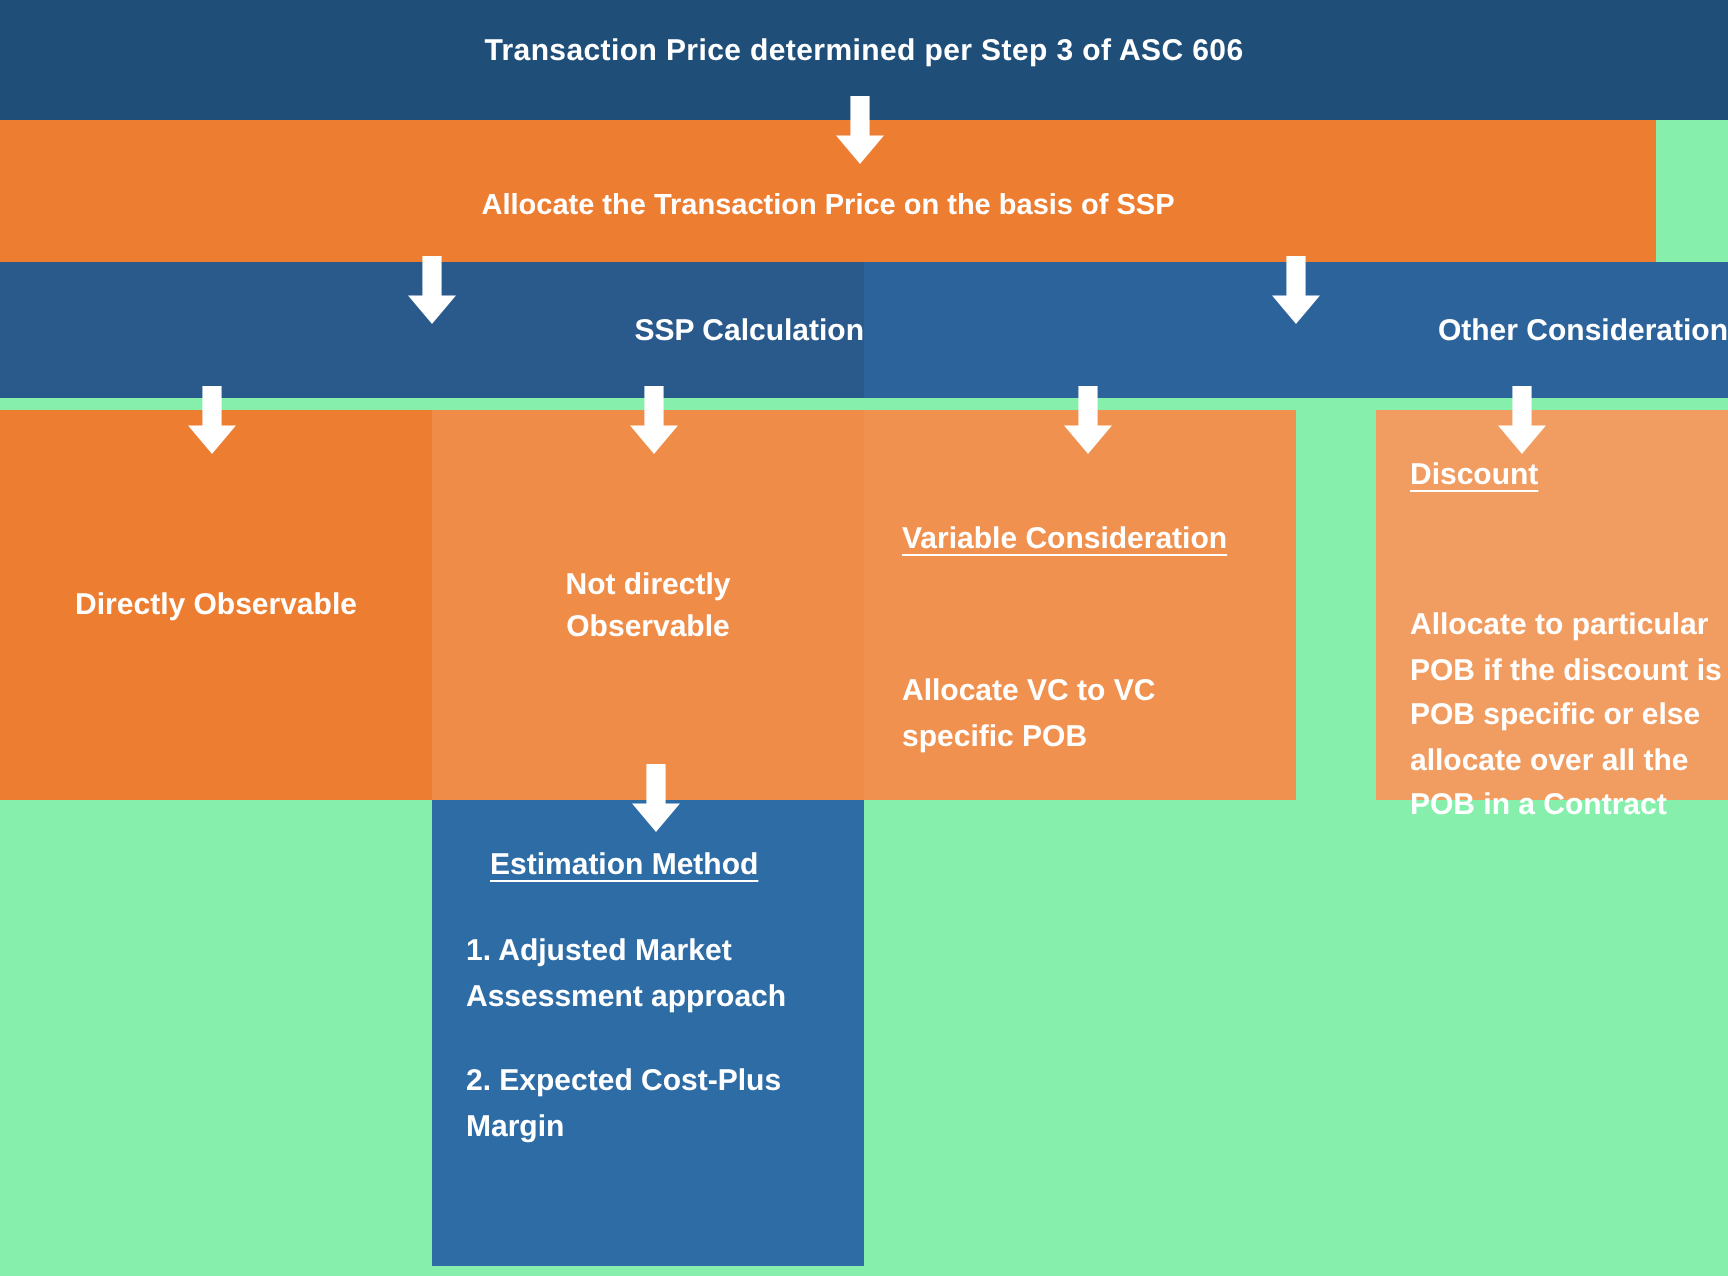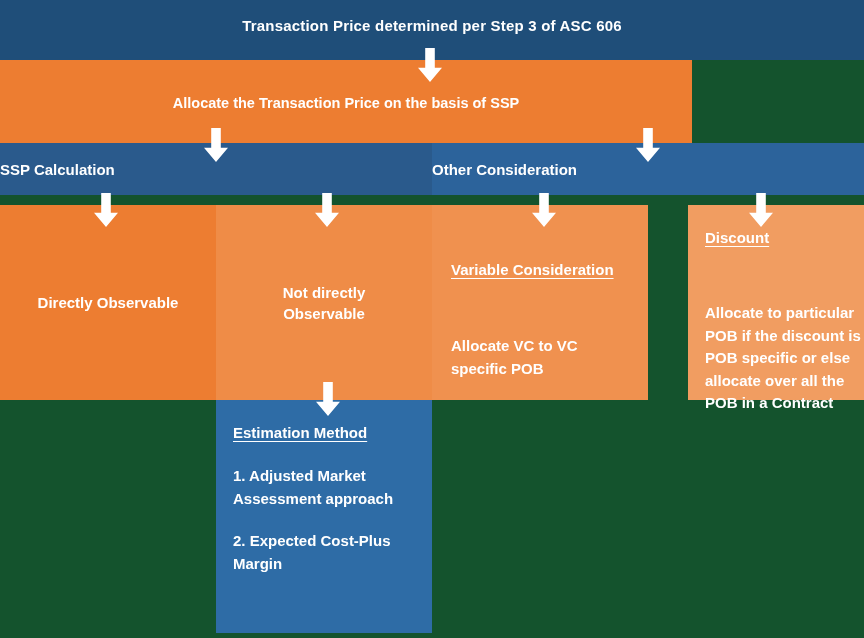--- a/index.html
+++ b/index.html
@@ -2,47 +2,47 @@
 <html style="--navy: #1F4E79; --orange1: #ED7D31; --orange2: #EF8C47; --orange3: #F0914F; --orange4: #F19D61; --hdrleft: #2A5A8C; --hdrright: #2C639B; --boxblue: #2E6CA6; --white: #FFFFFF;"><head>
 <meta charset="utf-8">
 <style>
   :root{
     --navy:#1F4E79; --orange1:#ED7D31; --orange2:#EF8C47; --orange3:#F0914F;
     --orange4:#F19D61; --hdrleft:#2A5A8C; --hdrright:#2C639B; --boxblue:#2E6CA6;
     --white:#FFFFFF;
   }
   *{margin:0;padding:0;box-sizing:border-box;}
   body{background:#ffffff;font-family:"Liberation Sans",sans-serif;}
-  .canvas{position:relative;width:864px;height:638px;background:#14532d;overflow:hidden;}
+  .canvas{position:relative;width:864px;height:638px;background:#86efac;overflow:hidden;}
 
   .band{position:absolute;display:flex;align-items:center;justify-content:center;}
   .top-banner{left:0;top:0;width:864px;height:60px;background:var(--navy);padding-bottom:9px;}
   .top-banner span{color:var(--white);font-weight:bold;font-size:15px;letter-spacing:.2px;}
-  .alloc-banner{left:0;top:60px;width:692px;height:83px;background:var(--orange1);padding-top:2px;}
+  .alloc-banner{left:0;top:60px;width:828px;height:83px;background:var(--orange1);padding-top:2px;}
   .alloc-banner span{color:var(--white);font-weight:bold;font-size:14.5px;}
 
-  .hdr{position:absolute;top:143px;width:432px;height:52px;display:flex;align-items:center;justify-content:flex-start;}
+  .hdr{position:absolute;top:131px;width:432px;height:68px;display:flex;align-items:center;justify-content:flex-end;}
   .hdr-left{left:0;background:var(--hdrleft);}
   .hdr-right{left:432px;background:var(--hdrright);}
   .hdr span{color:var(--white);font-weight:bold;font-size:15px;}
 
   .col{position:absolute;top:205px;width:216px;height:195px;color:var(--white);font-weight:bold;font-size:15px;}
   .col-1{left:0;background:var(--orange1);display:flex;align-items:center;justify-content:center;}
   .col-2{left:216px;background:var(--orange2);display:flex;align-items:center;justify-content:center;text-align:center;}
   .col-2 span{display:inline-block;max-width:150px;line-height:21px;text-align:center;}
   .col-3{left:432px;background:var(--orange3);padding:56px 18px 0 19px;}
   .col-4{left:688px;background:var(--orange4);padding:24px 14px 0 17px;}
   .col-heading{display:inline-block;text-decoration:underline;text-underline-offset:3px;font-size:15px;}
   .col-3 .col-heading{margin-bottom:27px;}
   .col-4 .col-heading{margin-bottom:26px;}
   .col-body{line-height:22.5px;max-width:172px;margin-top:30px;}
 
   .est-box{position:absolute;left:216px;top:400px;width:216px;height:233px;background:var(--boxblue);
            color:var(--white);font-weight:bold;font-size:15px;padding:24px 16px 0 17px;}
-  .est-box .col-heading{margin-bottom:23px;}
+  .est-box .col-heading{margin-bottom:23px;margin-left:12px;}
   .est-item{line-height:23px;margin-bottom:19px;max-width:178px;}
 
   .arrow{position:absolute;width:24px;height:34px;background:var(--white);
          clip-path:polygon(30% 0%, 70% 0%, 70% 58%, 100% 58%, 50% 100%, 0% 58%, 30% 58%);}
 </style>
 </head>
 <body>
 
 <div class="canvas">
 

